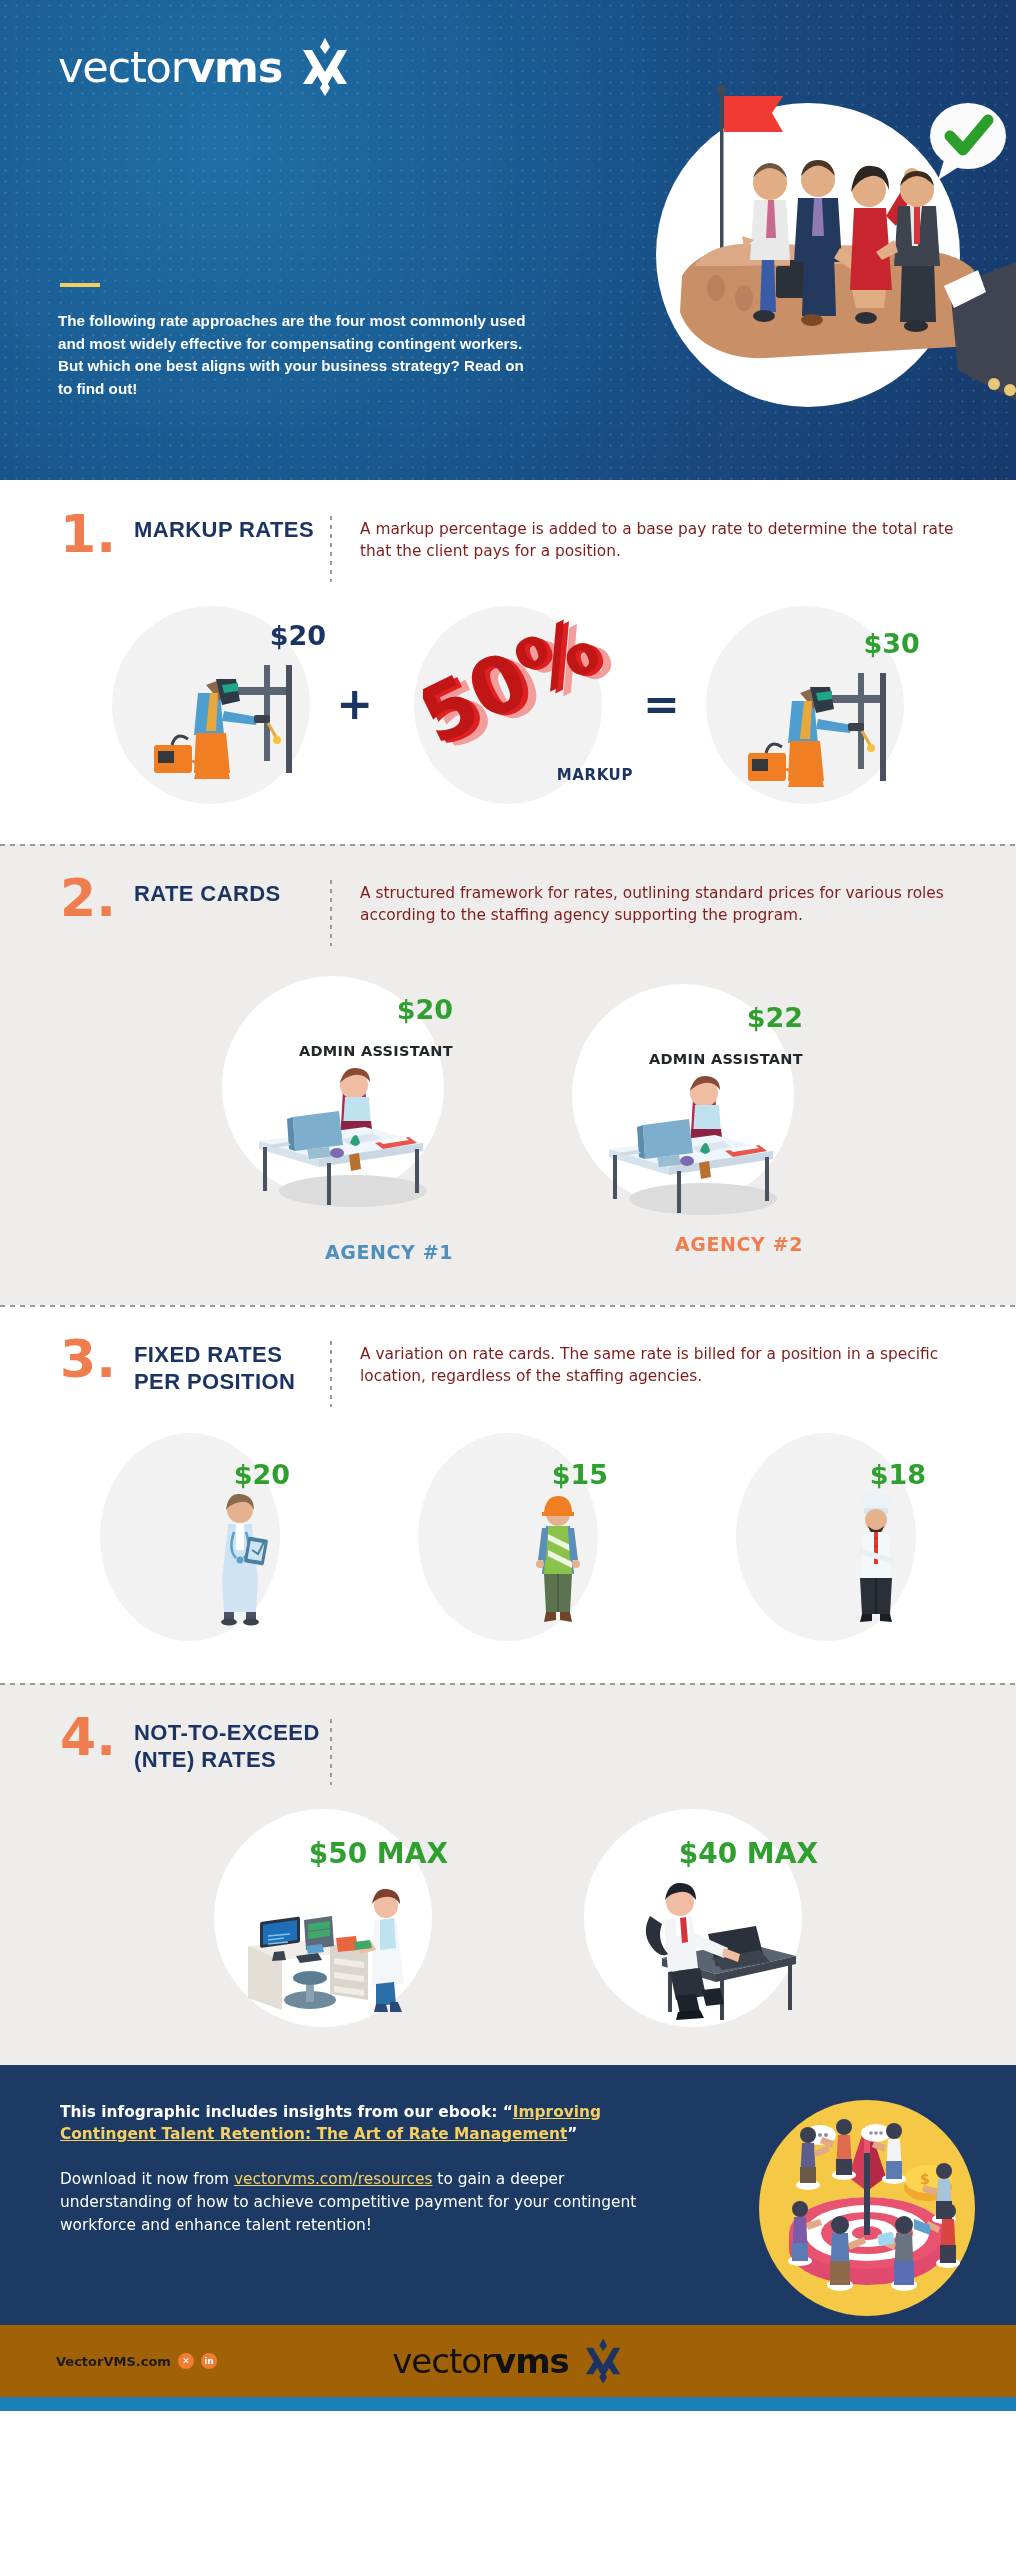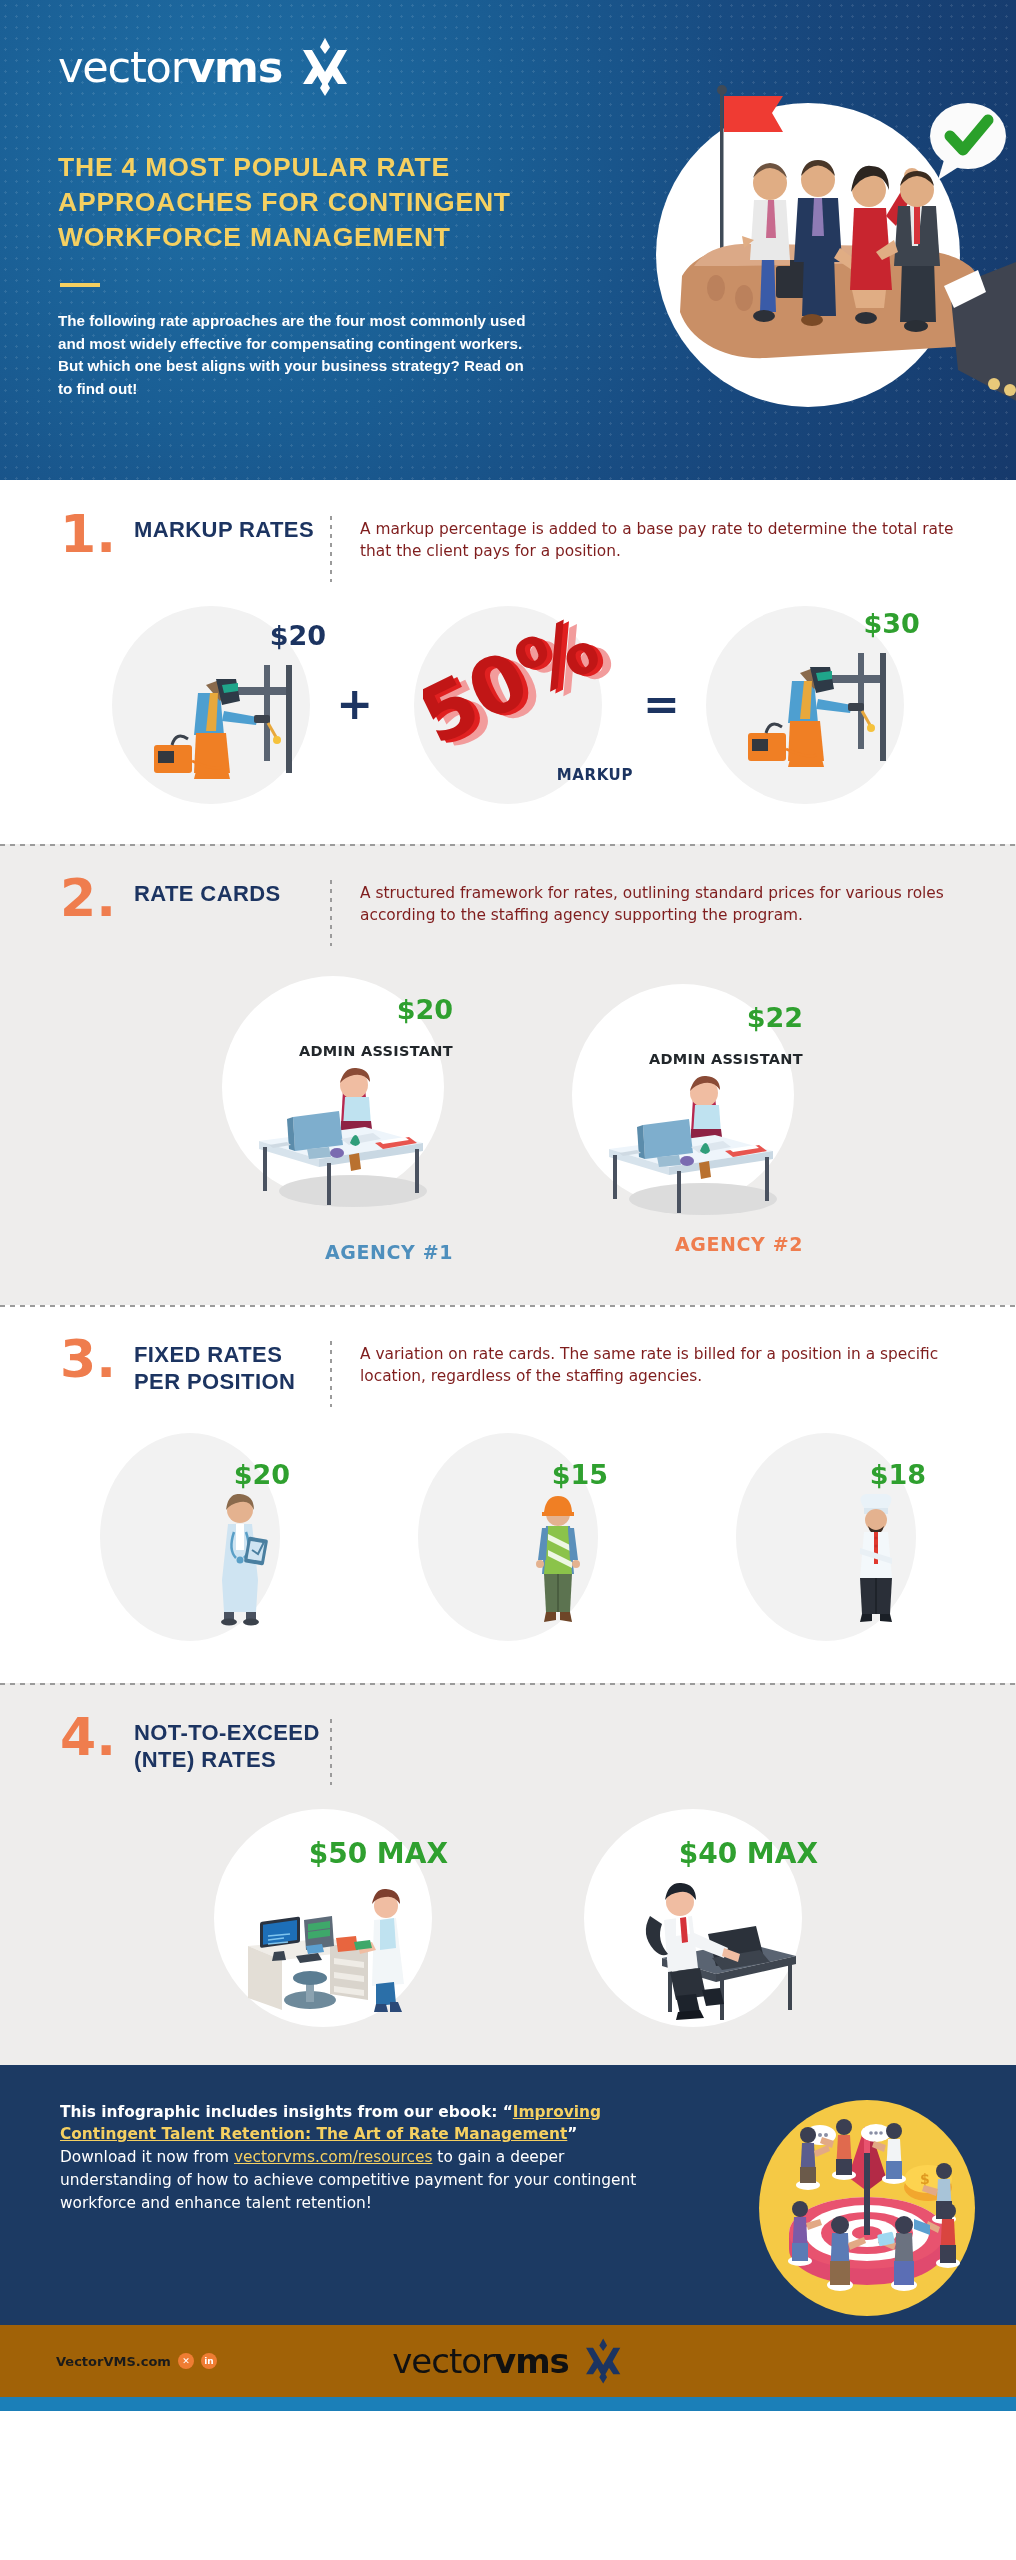--- a/index.html
+++ b/index.html
@@ -190,20 +190,21 @@
     color: #ffffff;
   }
   .cta-line1 {
     font-size: 15.4px; line-height: 1.45; font-weight: 700;
     font-family: "DejaVu Sans", sans-serif;
   }
   .cta-link {
     color: #f5d061; text-decoration: underline; font-weight: 700;
   }
   .cta-line2 {
+    margin-top: 22px;
     font-size: 15.4px; line-height: 1.5; font-weight: 400;
     font-family: "DejaVu Sans", sans-serif;
   }
   .cta-link2 { color: #f5d061; text-decoration: underline; }
   .cta-art { position: absolute; right: 34px; top: 28px; width: 230px; height: 230px; }
 
   
   .bottombar {
     position: relative;
     height: 72px;
@@ -247,21 +248,20 @@
       <div class="logo-word"><span>vector</span><b>vms</b></div>
       <svg class="mark" viewBox="0 0 54 58">
         <path d="M27 0 L32 9 L27 16 L22 9 Z" fill="#fff"></path>
         <path d="M5 12 L14 12 L27 34 L40 12 L49 12 L31 44 L27 50 L23 44 Z" fill="#fff"></path>
         <path d="M5 46 L14 46 L22 34 L17 26 Z" fill="#fff"></path>
         <path d="M49 46 L40 46 L32 34 L37 26 Z" fill="#fff"></path>
         <path d="M27 41 L32 50 L27 58 L22 50 Z" fill="#fff"></path>
       </svg>
     </div>
 
-    <div class="head-title">THE 4 MOST POPULAR RATE APPROACHES FOR CONTINGENT WORKFORCE MANAGEMENT</div>
     <div class="head-rule"></div>
     <div class="head-sub">The following rate approaches are the four most commonly used and most widely effective for compensating contingent workers. But which one best aligns with your business strategy? Read on to find out!</div>
 
     <svg class="header-art" viewBox="0 0 440 430">
       <circle cx="222" cy="215" r="152" fill="#ffffff"></circle>
 
       <rect x="134" y="52" width="3.5" height="175" fill="#3f4a57"></rect>
       <circle cx="136" cy="50" r="5" fill="#3f4a57"></circle>
       <path d="M138 56 L197 56 L186 73 L197 92 L138 92 Z" fill="#ef3b33"></path>
 
@@ -371,21 +371,21 @@
             <text x="-2" y="86" font-family="DejaVu Sans, sans-serif" font-size="78" font-weight="700" fill="#c11616">50%</text>
           </g>
         </svg>
         <div class="markup-label" style="margin-top:2px;">MARKUP</div>
       </div>
 
       <div class="op">=</div>
 
       <div class="blob" style="width:230px;height:200px;">
         <div class="blob-bg" style="width:198px;height:198px;top:2px;"></div>
-        <div class="price green" style="margin-top:4px;">$30</div>
+        <div class="price green" style="margin-top:24px;">$30</div>
         <svg width="190" height="140" viewBox="0 0 190 140" style="position:relative;z-index:2;margin-top:-2px;">
           <path d="M128 16 L134 16 L134 112 L128 112 Z" fill="#5a6472"></path>
           <path d="M92 38 L152 38 L152 46 L92 46 Z" fill="#5a6472"></path>
           <path d="M150 16 L156 16 L156 124 L150 124 Z" fill="#48515d"></path>
           <path d="M62 44 L84 44 L88 86 L58 86 Z" fill="#4e9fd0"></path>
           <path d="M60 84 L90 84 L94 124 L58 124 Z" fill="#f07f24"></path>
           <path d="M70 36 L86 30 L96 40 L84 52 Z" fill="#8a6a4c"></path>
           <path d="M80 30 L100 30 L104 52 L86 56 Z" fill="#2e3a47"></path>
           <path d="M86 36 L102 34 L102 42 L88 44 Z" fill="#1fa58a"></path>
           <path d="M74 44 L82 44 L80 82 L70 82 Z" fill="#e8a83c"></path>

